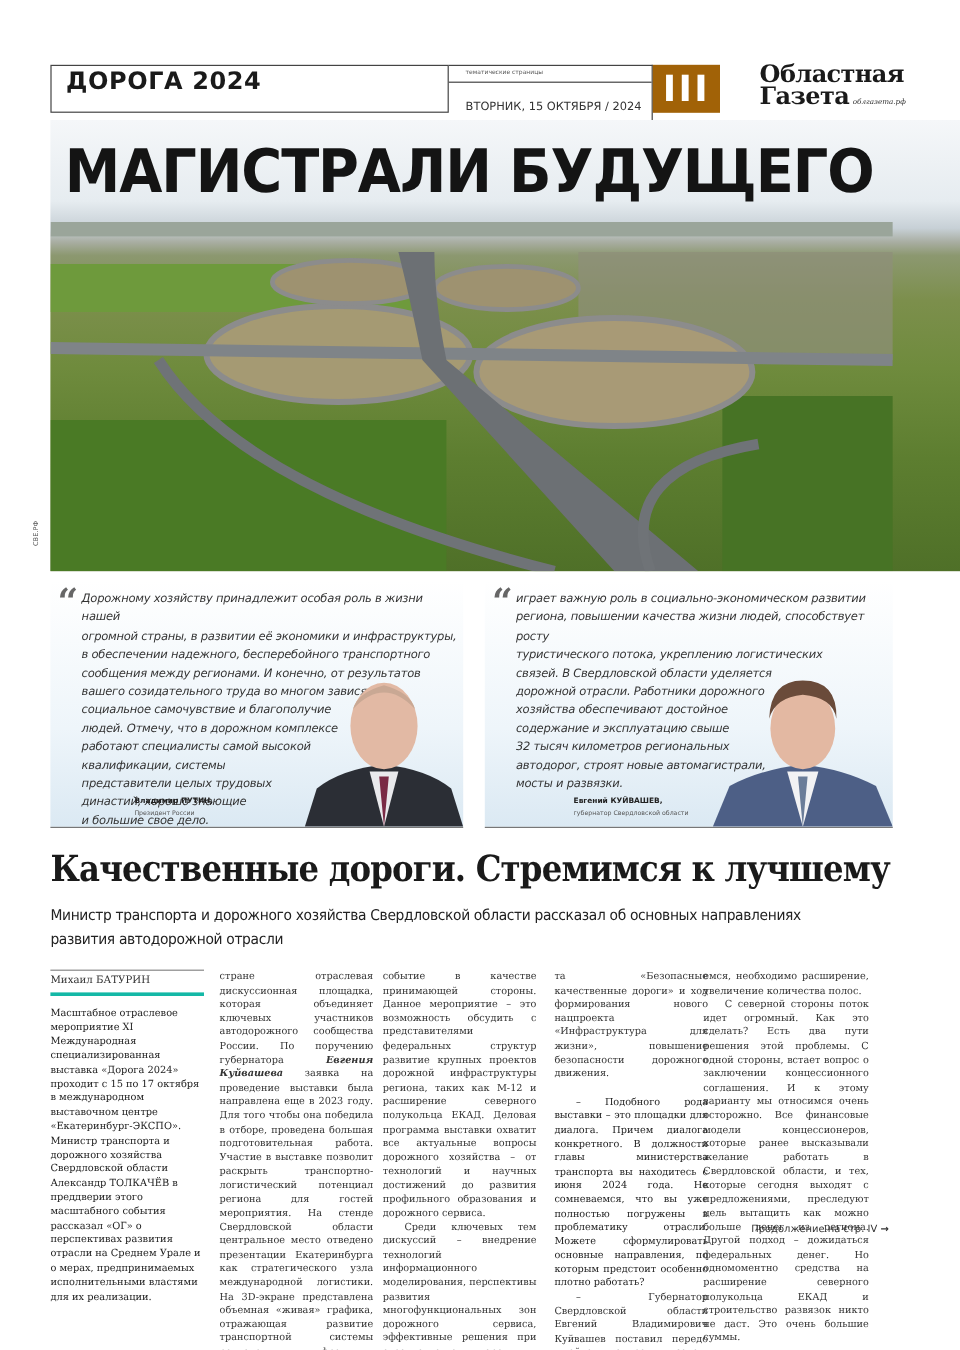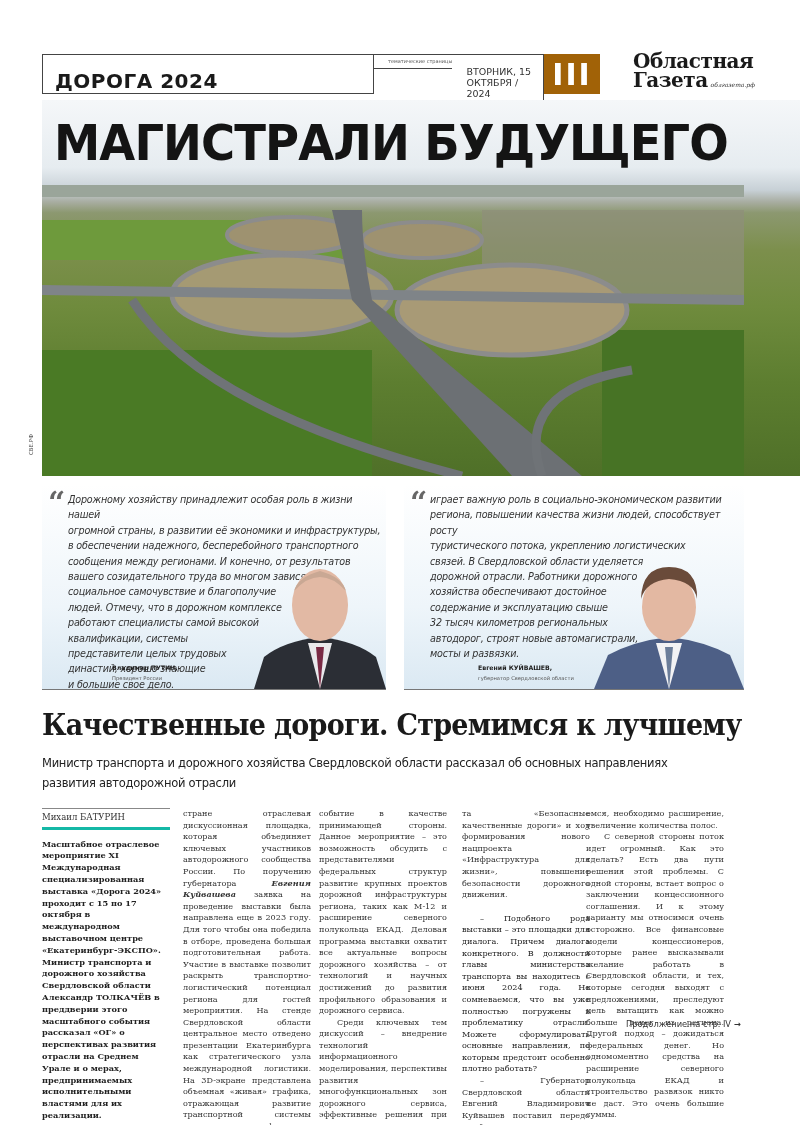--- a/index.html
+++ b/index.html
@@ -1,23 +1,23 @@
 <!DOCTYPE html>
 <html><head>
 <meta charset="utf-8">
 <style>
   * { box-sizing: border-box; margin: 0; padding: 0; }
   html, body { width: 800px; height: 1125px; background: #ffffff; overflow: hidden; }
   body { position: relative; font-family: "DejaVu Serif", serif; color: #222; }
 
   
   .masthead { position: absolute; left: 42px; top: 54px; width: 560px; height: 40px; display: flex; }
-  .section-box { width: 332px; height: 40px; border: 1.5px solid #444; display: flex; align-items: flex-end; padding-left: 12px; }
+  .section-box { width: 332px; height: 40px; border: 1.5px solid #444; display: flex; align-items: flex-start; padding-left: 12px; }
   .section-title { font-family: "DejaVu Sans", sans-serif; font-weight: bold; font-size: 20px; letter-spacing: 0.5px; color: #1a1a1a; }
-  .meta-box { width: 170px; height: 56px; border: 1.5px solid #444; border-left: none; display: flex; flex-direction: row; justify-content: center; }
+  .meta-box { width: 170px; height: 56px; border: 1.5px solid #444; border-left: none; display: flex; flex-direction: column; justify-content: center; }
   .meta-top { height: 14px; font-family: "DejaVu Sans", sans-serif; font-size: 5px; color: #555; padding: 3px 0 0 14px; border-bottom: 1px solid #444; }
   .meta-bottom { flex: 1; font-family: "DejaVu Sans", sans-serif; font-size: 9.5px; color: #333; display: flex; align-items: center; padding-left: 14px; }
   .page-num { width: 56px; height: 40px; background: #a16207; color: #fff; font-family: "DejaVu Sans", sans-serif; font-weight: bold; font-size: 30px; display: flex; align-items: center; justify-content: center; letter-spacing: 2px; }
   .logo { position: absolute; left: 633px; top: 52px; width: 130px; line-height: 0.95; }
   .logo-l1 { font-family: "DejaVu Serif", serif; font-weight: bold; font-size: 20px; color: #1a1a1a; letter-spacing: -0.5px; display: block; }
   .logo-l2 { font-family: "DejaVu Serif", serif; font-weight: bold; font-size: 20px; color: #1a1a1a; letter-spacing: -0.5px; }
   .logo-url { font-family: "DejaVu Serif", serif; font-style: italic; font-size: 6px; color: #333; margin-left: 3px; }
 
   
   .hero { position: absolute; left: 42px; top: 100px; width: 779px; height: 376px; overflow: hidden;
@@ -40,21 +40,21 @@
   .article-title { position: absolute; left: 42px; top: 707px; font-family: "DejaVu Serif", serif; font-size: 30px; color: #1a1a1a; letter-spacing: -0.8px; transform: scaleX(0.9); transform-origin: left; white-space: nowrap; }
   .article-sub { position: absolute; left: 42px; top: 753px; width: 690px; font-family: "DejaVu Sans", sans-serif; font-size: 12.4px; line-height: 20px; color: #222; letter-spacing: -0.3px; transform: scaleX(0.93); transform-origin: left; }
 
   .col { position: absolute; top: 808px; font-family: "DejaVu Serif", serif; font-size: 8.1px; line-height: 11.6px; color: #333; text-align: justify; hyphens: auto; }
   .c1 { left: 42px; width: 128px; }
   .c2 { left: 183px; width: 128px; }
   .c3 { left: 319px; width: 128px; }
   .c4 { left: 462px; width: 128px; }
   .c5 { left: 586px; width: 138px; }
   .byline { font-size: 8.5px; color: #333; border-top: 1px solid #888; border-bottom: 3px solid #14b8a6; padding: 3px 0 3px 0; margin-bottom: 9px; }
-  .lead { font-weight: bold; font-size: 8.2px; line-height: 11.8px; color: #222; text-align: left; margin-bottom: 12px; }
+  .lead { font-weight: normal; font-size: 8.2px; line-height: 11.8px; color: #222; text-align: left; margin-bottom: 12px; }
   .col p { text-indent: 18px; }
   .col p.noind { text-indent: 0; }
   .q-bold { font-weight: normal; color: #222; }
   .col .em { font-weight: bold; font-style: italic; }
   .gap { height: 12px; }
   .continued { position: absolute; left: 626px; top: 1019px; font-family: "DejaVu Sans", sans-serif; font-size: 8.3px; color: #333; white-space: nowrap; }
   .arrow { font-weight: bold; }
 </style>
 </head>
 <body>

